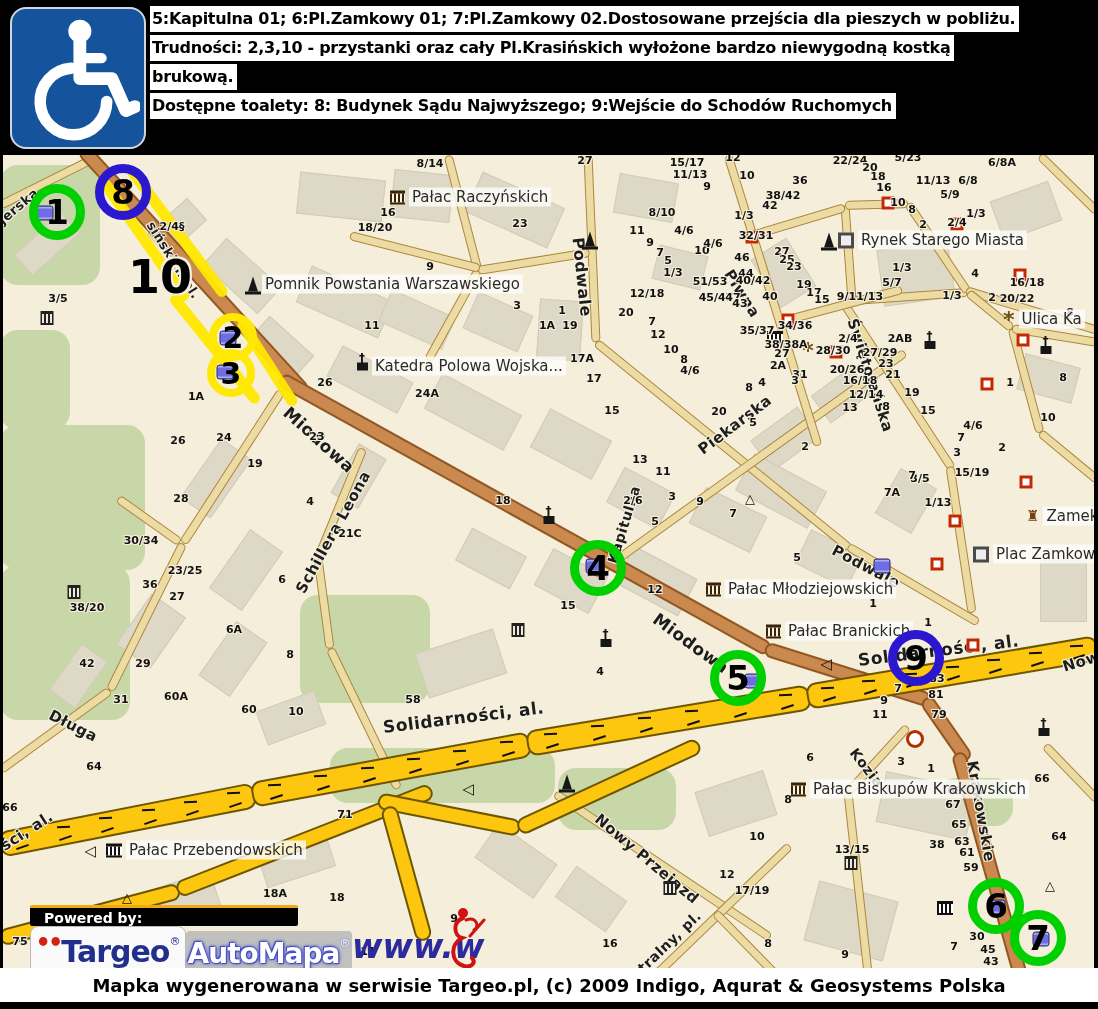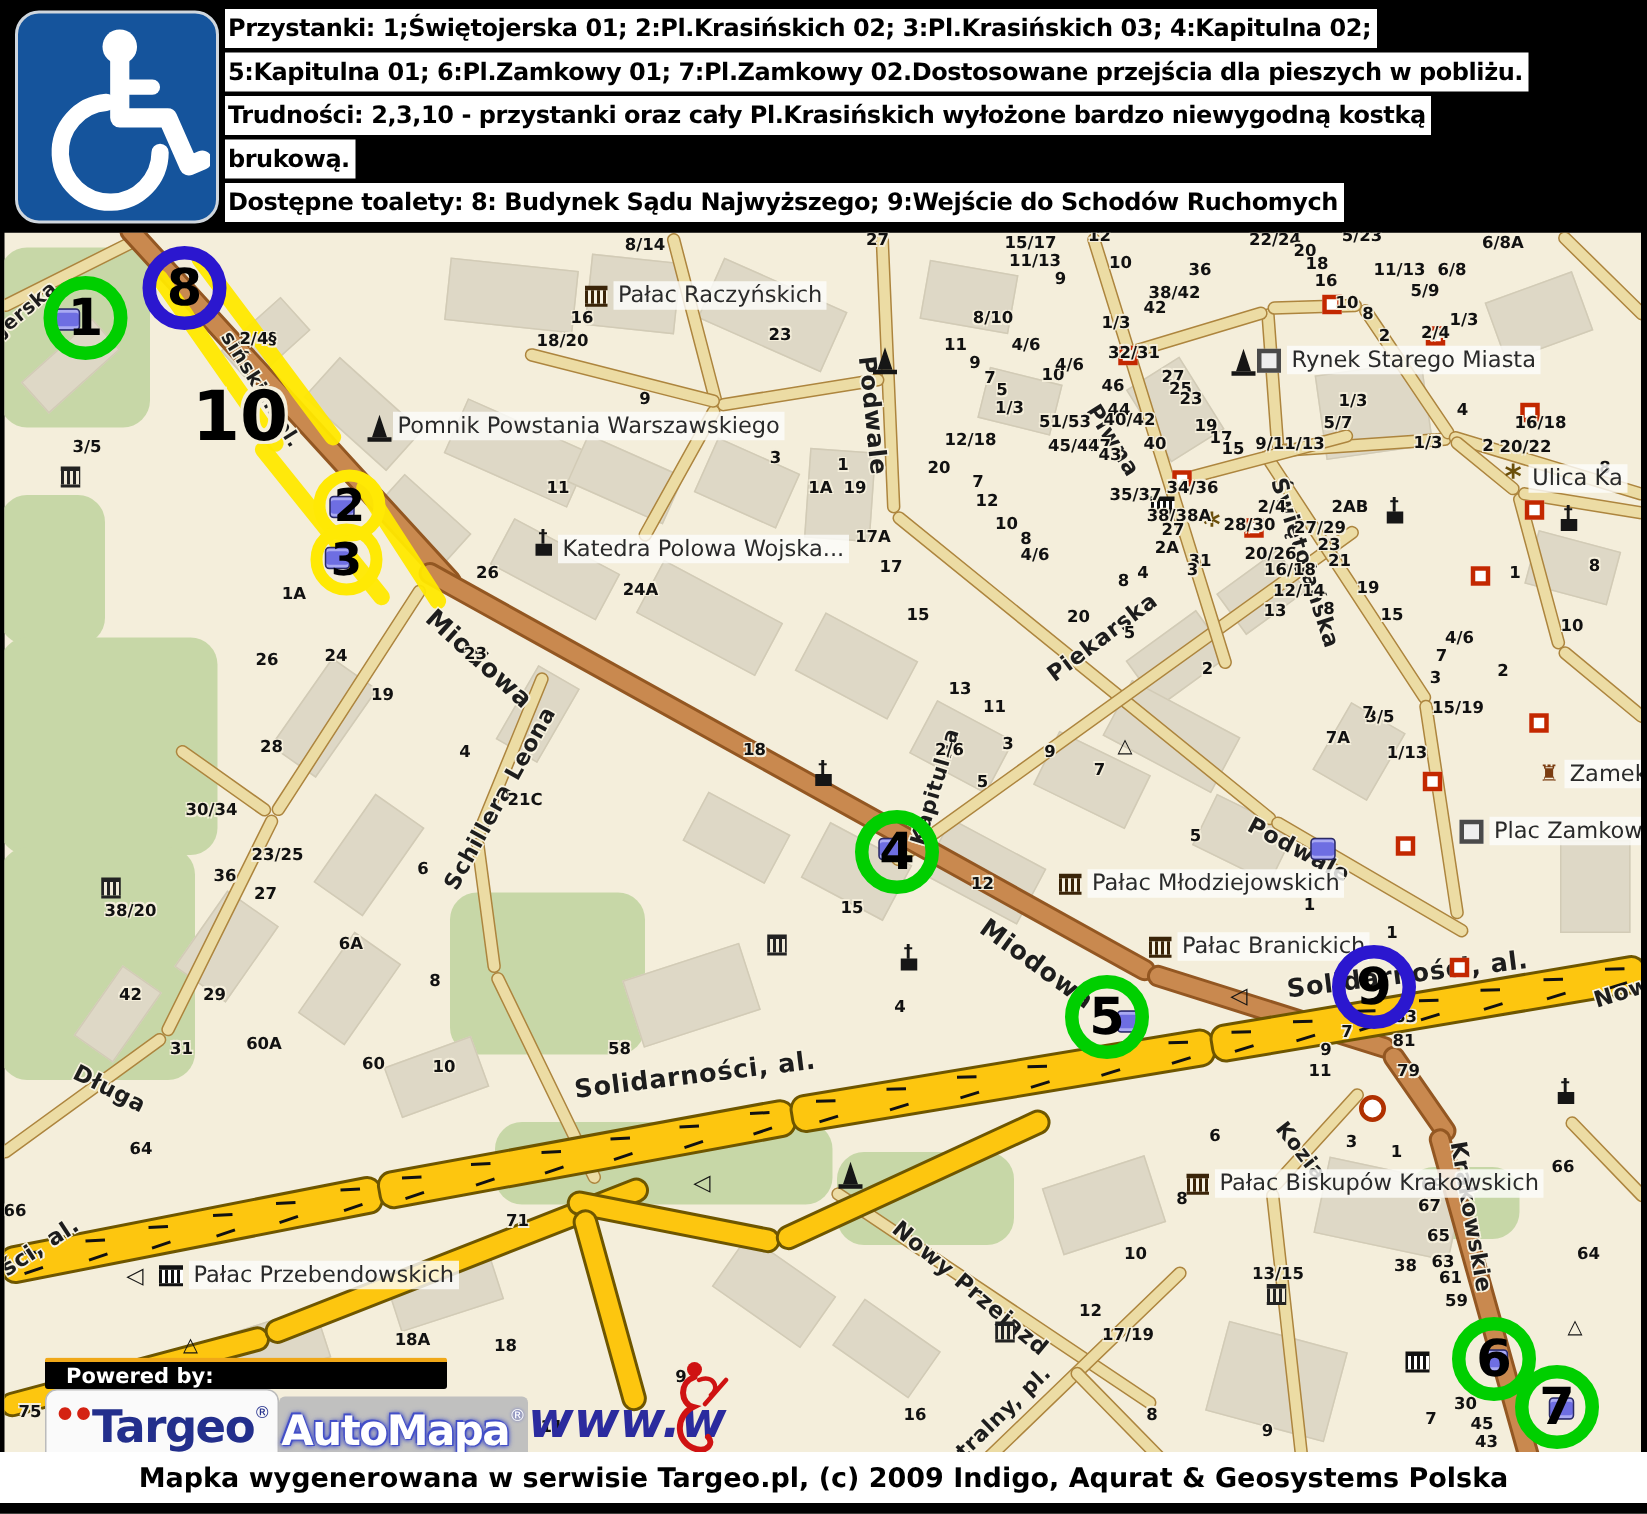--- a/index.html
+++ b/index.html
@@ -92,21 +92,20 @@
   <div id="legend">
     <div id="wcsign">
       <svg width="128" height="134" viewBox="0 0 100 100">
         <circle cx="53" cy="15" r="9" fill="#ffffff"></circle>
         <path d="M53 22 L53 52 L78 52 L89 77 L96 74" stroke="#ffffff" stroke-width="10" fill="none" stroke-linecap="round" stroke-linejoin="round"></path>
         <path d="M53 36 L70 36" stroke="#ffffff" stroke-width="8" stroke-linecap="round"></path>
         <path d="M46 44 A 26 26 0 1 0 74 70" stroke="#ffffff" stroke-width="9" fill="none" stroke-linecap="round"></path>
       </svg>
     </div>
     <div id="legend-lines">
-      <div class="hline">Przystanki: 1;Świętojerska 01; 2:Pl.Krasińskich 02; 3:Pl.Krasińskich 03; 4:Kapitulna 02;</div>
       <div class="hline">5:Kapitulna 01; 6:Pl.Zamkowy 01; 7:Pl.Zamkowy 02.Dostosowane przejścia dla pieszych w pobliżu.</div>
       <div class="hline">Trudności: 2,3,10 - przystanki oraz cały Pl.Krasińskich wyłożone bardzo niewygodną kostką</div>
       <div class="hline">brukową.</div>
       <div class="hline">Dostępne toalety: 8: Budynek Sądu Najwyższego; 9:Wejście do Schodów Ruchomych</div>
     </div>
   </div>
 
   <div id="mapclip">
     <div id="mapinner">
       <div class="layer" id="ly-parks">

